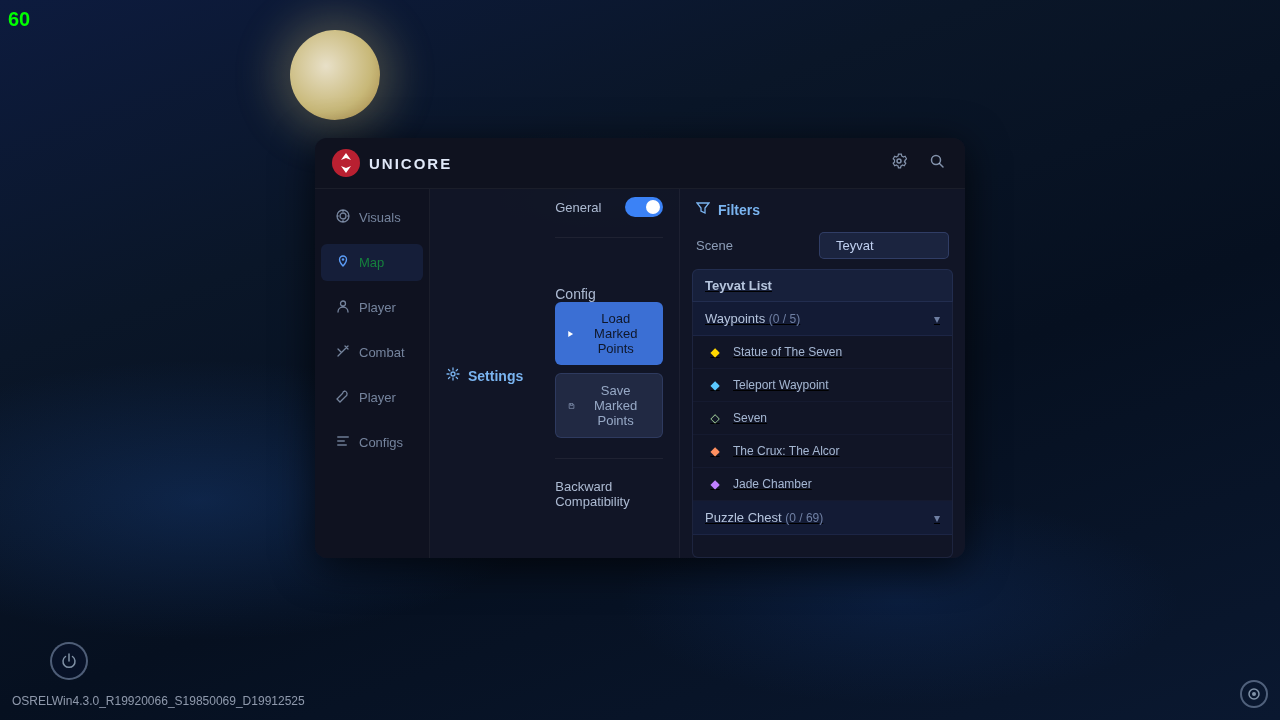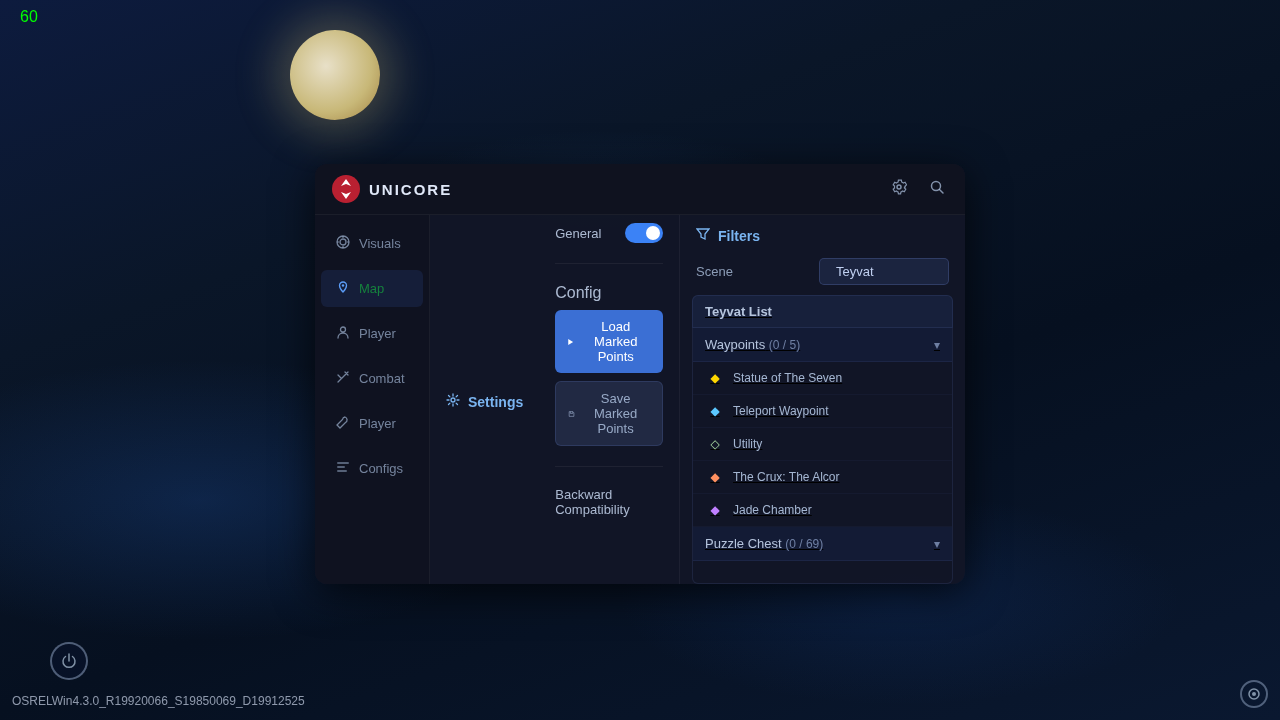--- a/index.html
+++ b/index.html
@@ -42,24 +42,24 @@
       background:
         radial-gradient(ellipse 500px 200px at 200px 500px, rgba(30,80,160,0.3) 0%, transparent 70%),
         radial-gradient(ellipse 400px 150px at 900px 600px, rgba(20,60,130,0.25) 0%, transparent 70%),
         radial-gradient(ellipse 300px 100px at 600px 200px, rgba(40,100,180,0.15) 0%, transparent 70%);
     }
 
     
     .fps {
       position: absolute;
       top: 8px;
-      left: 20px;
+      left: 8px;
       color: #00ff00;
-      font-size: 16px;
-      font-weight: normal;
+      font-size: 20px;
+      font-weight: bold;
       z-index: 10;
     }
 
     
     .version-info {
       position: absolute;
       bottom: 12px;
       left: 12px;
       color: rgba(200,210,230,0.7);
       font-size: 12px;
@@ -97,21 +97,21 @@
       justify-content: center;
       z-index: 10;
       color: rgba(180,200,220,0.7);
       font-size: 18px;
       background: rgba(10,20,50,0.4);
     }
 
     
     .app-panel {
       position: absolute;
-      top: 164px;
+      top: 138px;
       left: 315px;
       width: 650px;
       height: 420px;
       background: rgba(18,22,38,0.97);
       border-radius: 12px;
       z-index: 5;
       display: flex;
       flex-direction: column;
       overflow: hidden;
       box-shadow: 0 8px 40px rgba(0,0,0,0.7);
@@ -329,27 +329,27 @@
     
     .section-divider {
       height: 1px;
       background: rgba(255,255,255,0.06);
       margin: 4px 0;
     }
 
     
     .config-header {
       color: rgba(200,215,240,0.85);
-      font-size: 16px;
-      padding-bottom: 8px;
+      font-size: 14px;
+      margin-top: 28px;
     }
 
     .btn-primary {
       background: #3b6fd4;
-      color: #ffffff;
+      color: #0f172a;
       border: none;
       border-radius: 6px;
       padding: 9px 12px;
       font-size: 13px;
       cursor: pointer;
       display: flex;
       align-items: center;
       justify-content: center;
       gap: 6px;
       width: 100%;
@@ -728,21 +728,21 @@
               <span class="item-label">Statue of The Seven</span>
             </div>
 
             <div class="list-item">
               <span class="item-icon icon-teleport">◆</span>
               <span class="item-label">Teleport Waypoint</span>
             </div>
 
             <div class="list-item">
               <span class="item-icon icon-domain">◇</span>
-              <span class="item-label">Utility</span>
+              <span class="item-label">Seven</span>
             </div>
 
             <div class="list-item">
               <span class="item-icon icon-crux">◆</span>
               <span class="item-label">The Crux: The Alcor</span>
             </div>
 
             <div class="list-item">
               <span class="item-icon icon-chamber">◆</span>
               <span class="item-label">Jade Chamber</span>

